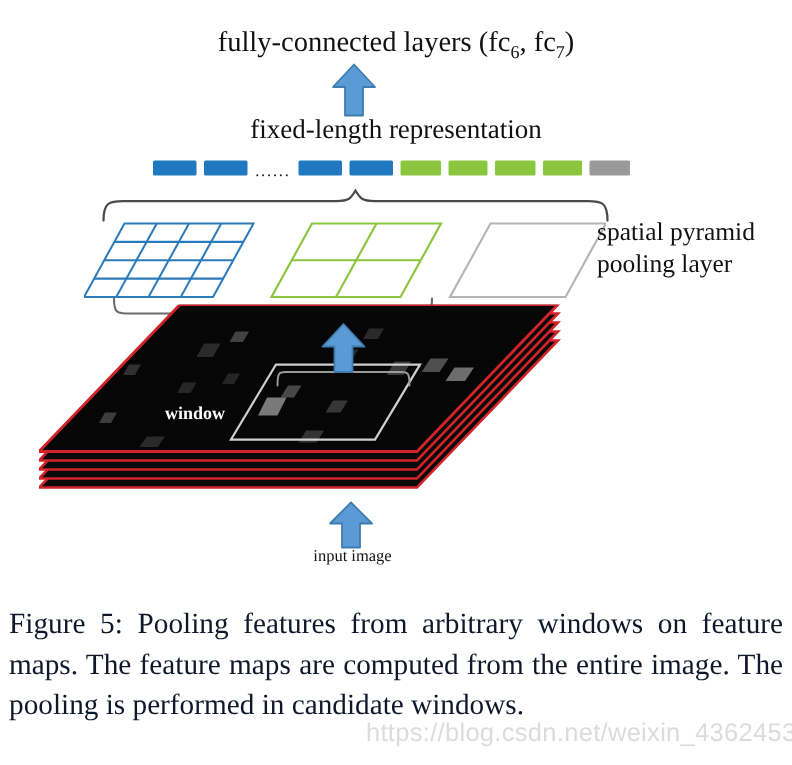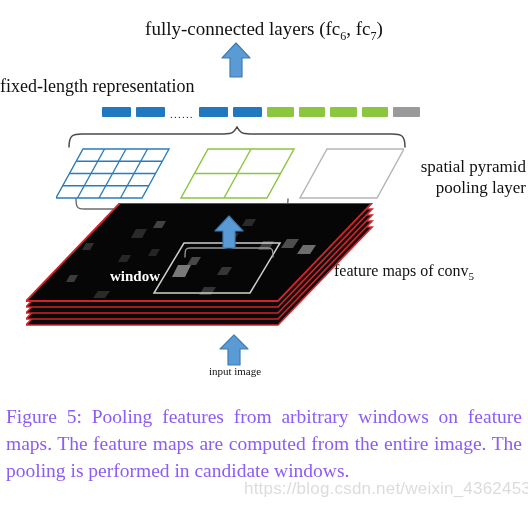--- a/index.html
+++ b/index.html
@@ -13,48 +13,48 @@
   }
   #fig{position:absolute;left:0;top:0;width:528px;height:510px;}
 
   .txt{position:absolute;white-space:nowrap;font-family:"Liberation Serif", serif;color:#111;}
 
   
   #fc-label{left:0;top:18px;width:528px;text-align:center;font-size:19px;}
   #fc-label sub{font-size:12px;}
 
   
-  #fixedlen-label{left:0;top:76px;width:528px;font-size:18px;font-family:Liberation Serif, serif;}
+  #fixedlen-label{left:0;top:76px;width:528px;text-align:center;font-size:18px;font-family:Liberation Serif, serif;}
 
   
   #vecbar{position:absolute;left:102px;top:107px;width:318px;height:10px;display:flex;align-items:center;}
   #vecbar .seg{height:10px;margin-right:5px;border-radius:1px;}
   #vecbar .dots{font-size:11px;letter-spacing:1.2px;color:#1a1a1a;margin-right:5px;line-height:6px;
                 font-family:"Liberation Serif", serif;position:relative;top:2px;}
 
   
   .arrow{position:absolute;}
 
   
-  #spp-label{left:398px;top:156px;font-size:17px;line-height:21px;white-space:normal;width:128px;text-align:right;}
+  #spp-label{left:398px;top:144px;font-size:17px;line-height:21px;white-space:normal;width:128px;}
   #fm-label{left:334px;top:262px;font-size:16px;}
   #fm-label sub{font-size:11px;}
   #conv-label{left:252px;top:338px;font-size:17px;}
   #input-label{left:0;top:365px;width:470px;text-align:center;font-size:11px;}
 
   
-  #window-label{left:110px;top:268px;font-size:15px;font-weight:bold;color:#ffffff;
+  #window-label{left:110px;top:268px;font-size:12px;font-weight:bold;color:#ffffff;
                 font-family:"Liberation Serif", serif;}
 
   
   #caption{
     position:absolute;left:6px;top:403px;width:516px;
     font-size:19.5px;line-height:27px;
     text-align:justify;text-align-last:left;
-    font-family:"Liberation Serif", serif;color:#8b5cf6;
+    font-family:"Liberation Serif", serif;color:#0f172a;
   }
   
   #watermark{
     position:absolute;left:244px;top:479px;
     font-family:"Liberation Sans", sans-serif;
     font-size:17px;color:#dcdcdc;letter-spacing:0.2px;white-space:nowrap;
   }
 </style>
 </head>
 <body>
@@ -156,23 +156,20 @@
   <svg style="position:absolute;left:184px;top:243px;" width="90" height="15" viewBox="0 0 90 15">
     <path d="M1,14 C1,6 2,5 6,5 L40,5 C44,5 44,4 45,0 C46,4 46,5 50,5 L84,5 C88,5 89,6 89,14" fill="none" stroke="#9a9a9a" stroke-width="1.3" stroke-linecap="round"></path>
   </svg>
 
   <svg class="arrow" style="left:213px;top:215px;" width="32" height="34" viewBox="0 0 32 34">
     <polygon points="16,1 30,16 22,16 22,33 10,33 10,16 2,16" fill="#5b9bd5" stroke="#3f7cb0" stroke-width="1.2" stroke-linejoin="round"></polygon>
   </svg>
 
   <div class="txt" id="window-label">window</div>
 
-  <div class="txt" id="fm-label">
-    <span>feature maps of conv</span><sub>5</sub>
-  </div>
 
   <svg class="arrow" style="left:218px;top:334px;" width="32" height="32" viewBox="0 0 32 32">
     <polygon points="16,1 30,15 22,15 22,31 10,31 10,15 2,15" fill="#5b9bd5" stroke="#3f7cb0" stroke-width="1.2" stroke-linejoin="round"></polygon>
   </svg>
 
 
   <div class="txt" id="input-label">input image</div>
 
   <div id="caption">Figure 5: Pooling features from arbitrary windows on feature maps. The feature maps are computed from the entire image. The pooling is performed in candidate windows.</div>
 

